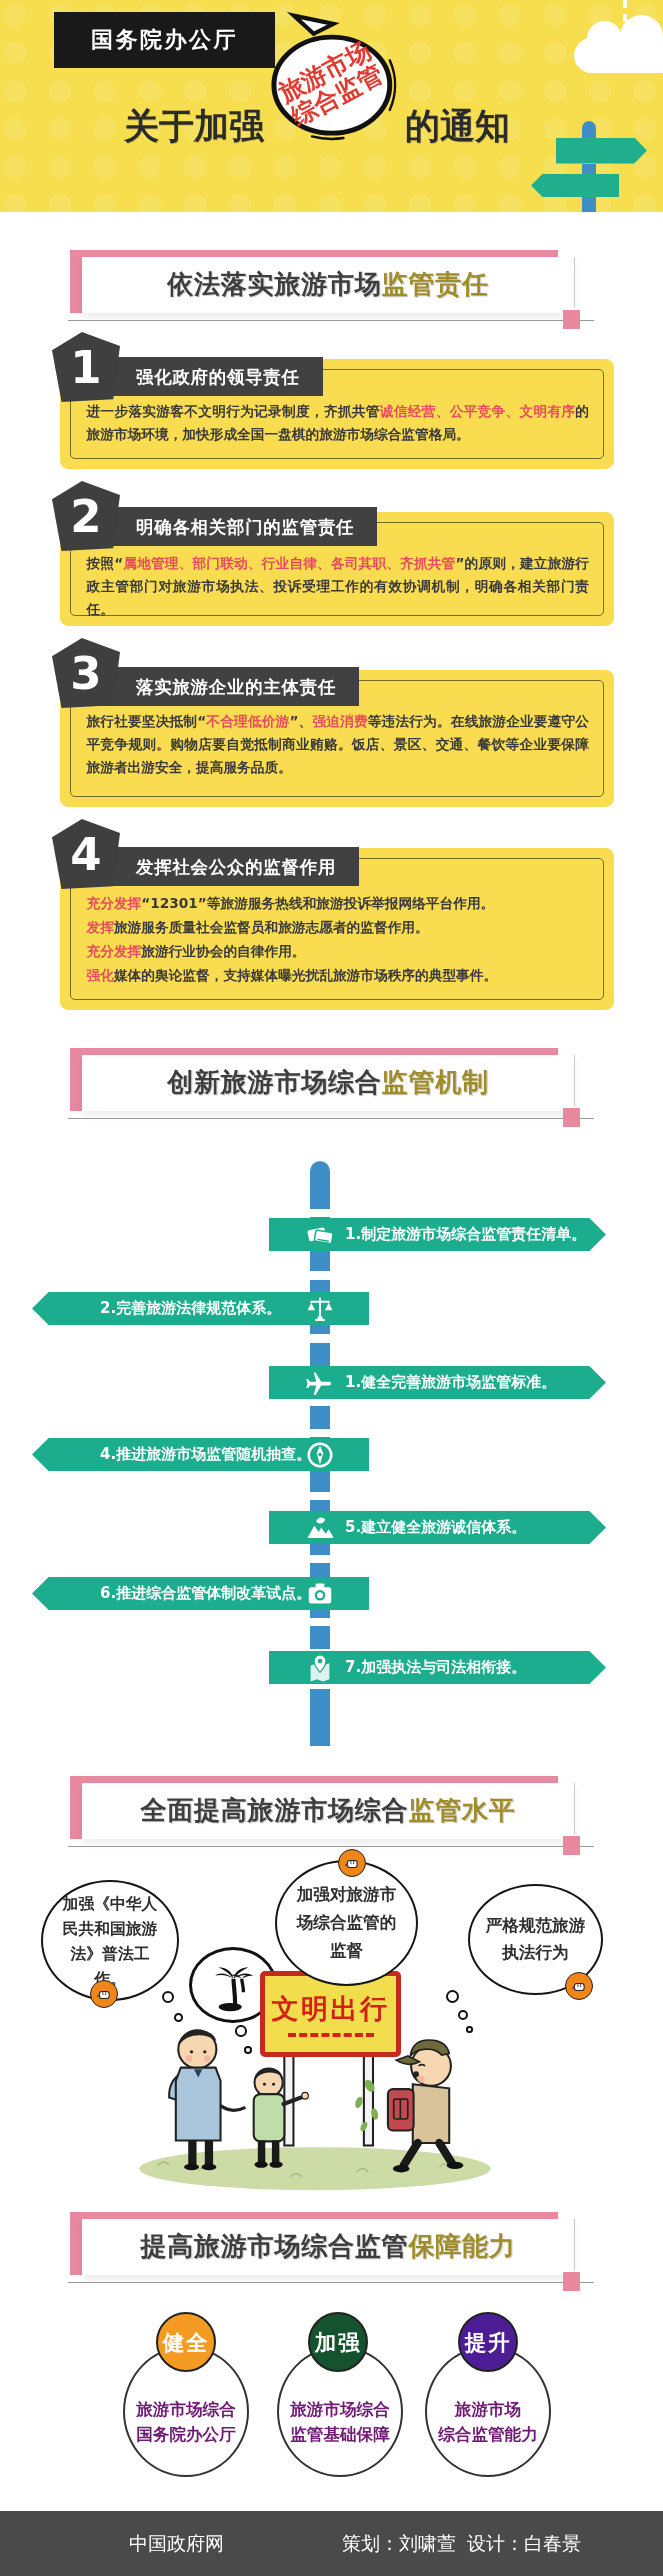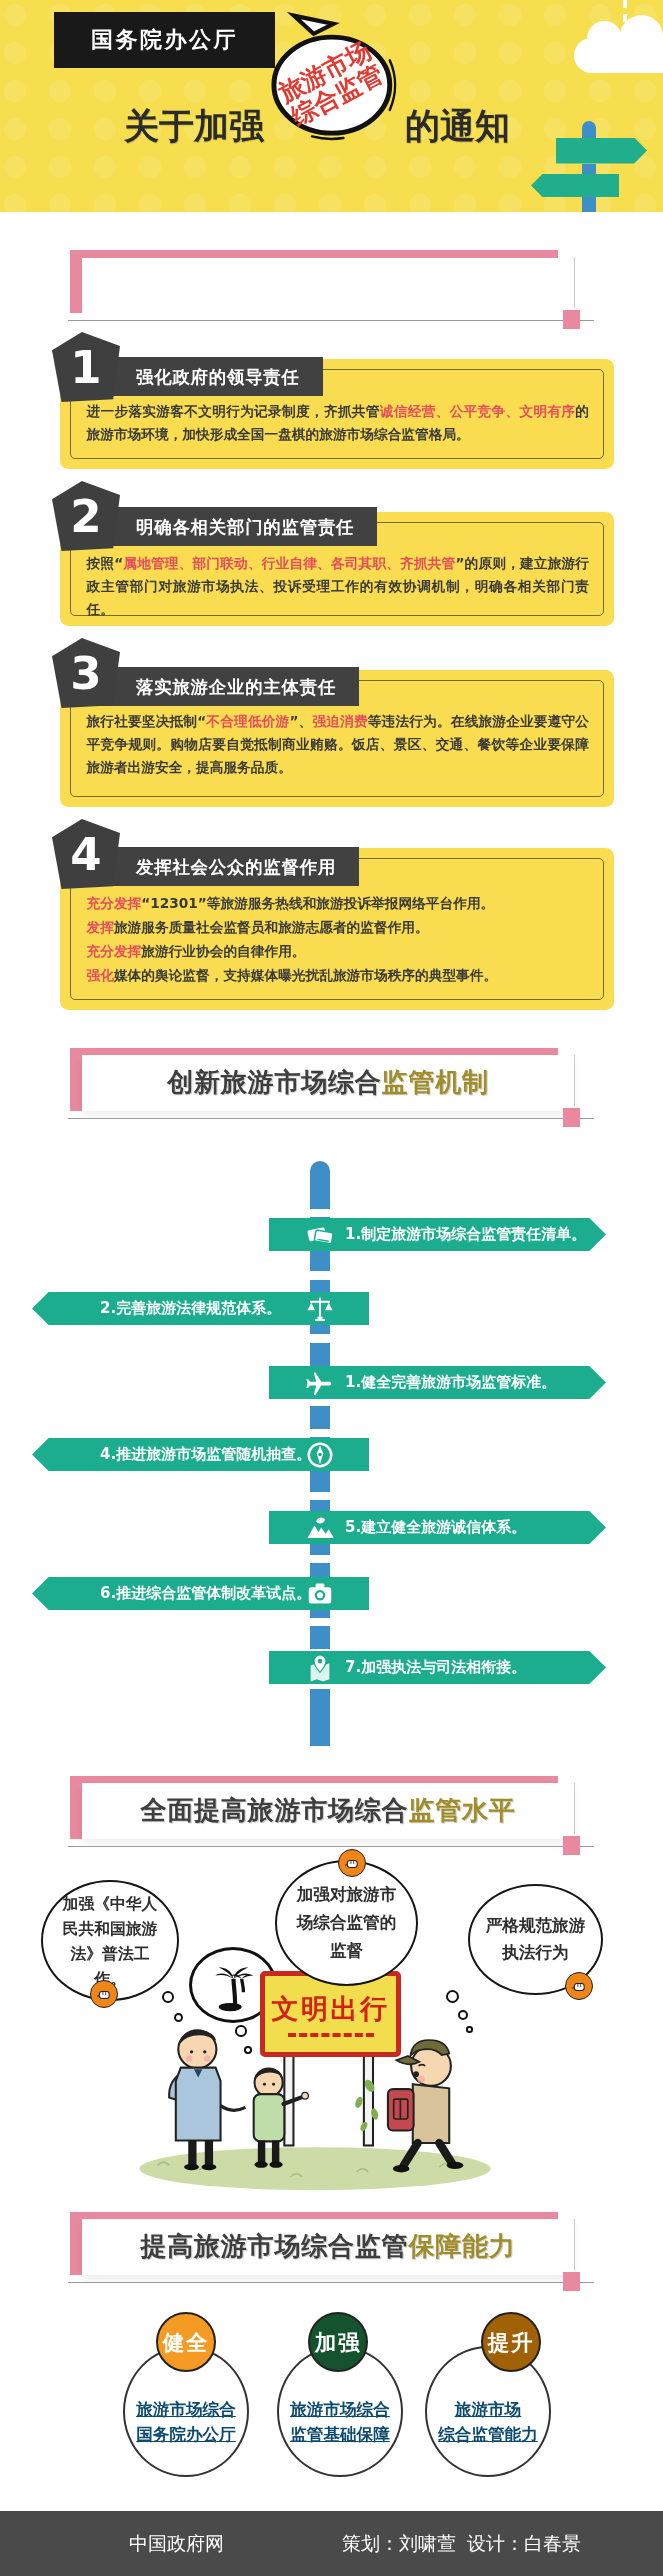--- a/index.html
+++ b/index.html
@@ -92,23 +92,23 @@
   .think-dot{position:absolute;background:#fff;border:2.5px solid #111;border-radius:50%;z-index:3;}
   .sign{position:absolute;left:260px;top:1971px;width:141px;height:86px;background:#F2DE4D;
     border:5.8px solid #C8291F;border-radius:5px;z-index:4;
     display:flex;flex-direction:column;align-items:center;justify-content:center;}
   .sign span{font-size:27px;font-weight:bold;color:#D42015;letter-spacing:2.5px;}
   .sign i{display:block;width:86px;border-top:4.1px dashed #D42015;margin-top:6.6px;}
   .cartoon-svg{position:absolute;left:83px;top:2006px;width:464px;height:187px;z-index:1;}
 
   
   .cap-ellipse{position:absolute;top:2346px;width:126px;height:131px;background:#fff;
-    border:2.5px solid #333;border-radius:50%;z-index:1;color:#0c4a6e;font-weight:bold;
+    border:2.5px solid #333;border-radius:50%;z-index:1;color:#701a75;font-weight:bold;
     display:flex;flex-direction:column;align-items:center;justify-content:center;
-    font-size:16.6px;line-height:25px;text-align:center;padding-top:21.6px;text-decoration:underline;}
+    font-size:16.6px;line-height:25px;text-align:center;padding-top:21.6px;}
   .cap-badge{position:absolute;top:2312px;width:60px;height:60px;border:2.5px solid #222;border-radius:50%;
     z-index:2;display:flex;align-items:center;justify-content:center;
     color:#fff;font-size:21.6px;font-weight:bold;letter-spacing:1.7px;}
 
   
   .footer{position:absolute;left:0;top:2511px;width:663px;height:65px;background:#4A4A4A;color:#fff;}
   .footer span{position:absolute;top:50%;transform:translateY(-50%);font-size:19px;}
   .f-site{left:129px;} .f-plan{left:342px;} .f-design{left:467px;}
 </style>
 </head>
@@ -141,20 +141,23 @@
       <div class="sp-arrow sp-right"></div>
       <div class="post post-mid"></div>
       <div class="sp-arrow sp-left"></div>
       <div class="post post-bot"></div>
     </div>
   </div>
 
   <div class="sec-head" style="top:250px">
     <div class="sec-bar-top"></div>
     <div class="sec-bar-left"></div>
+    <div class="sec-box">
+      <h2><span class="t-dark">依法落实旅游市场</span><span class="t-gold">监管责任</span></h2>
+    </div>
     <div class="sec-vline"></div>
     <div class="sec-hline"></div>
     <div class="sec-square"></div>
   </div>
 
   <div class="sec-head" style="top:1048px">
     <div class="sec-bar-top"></div>
     <div class="sec-bar-left"></div>
     <div class="sec-box">
       <h2><span class="t-dark">创新旅游市场综合</span><span class="t-gold">监管机制</span></h2>
@@ -450,21 +453,21 @@
   <div class="cap-ellipse" style="left:425px">
     <span>旅游市场</span>
     <span>综合监管能力</span>
   </div>
   <div class="cap-badge" style="left: 156px; background-color: rgb(245, 154, 35);">
       <span>健全</span>
     </div>
   <div class="cap-badge" style="left: 308px; background-color: #14532d;">
       <span>加强</span>
     </div>
-  <div class="cap-badge" style="left: 481px; background-color: #a16207;">
+  <div class="cap-badge" style="left: 458px; background-color: #4c1d95;">
       <span>提升</span>
     </div>
 
   <div class="footer">
     <span class="f-site">中国政府网</span>
     <span class="f-plan">策划：刘啸萱</span>
     <span class="f-design">设计：白春景</span>
   </div>
 
 </div>

